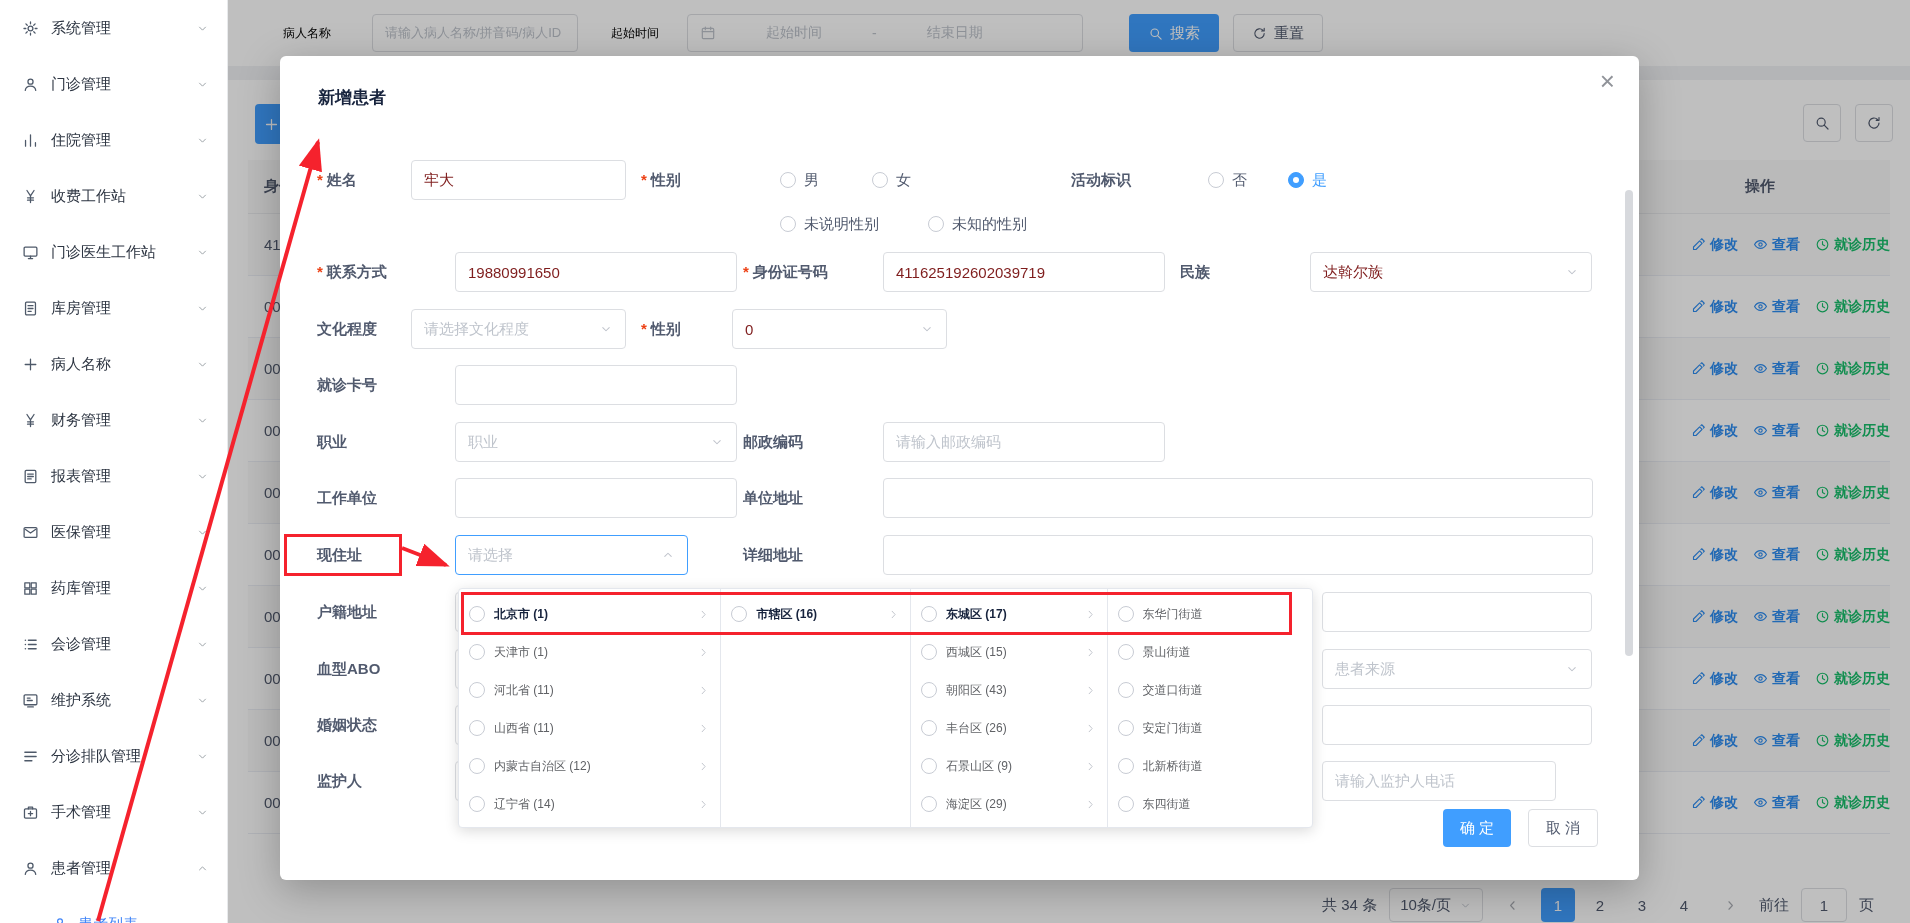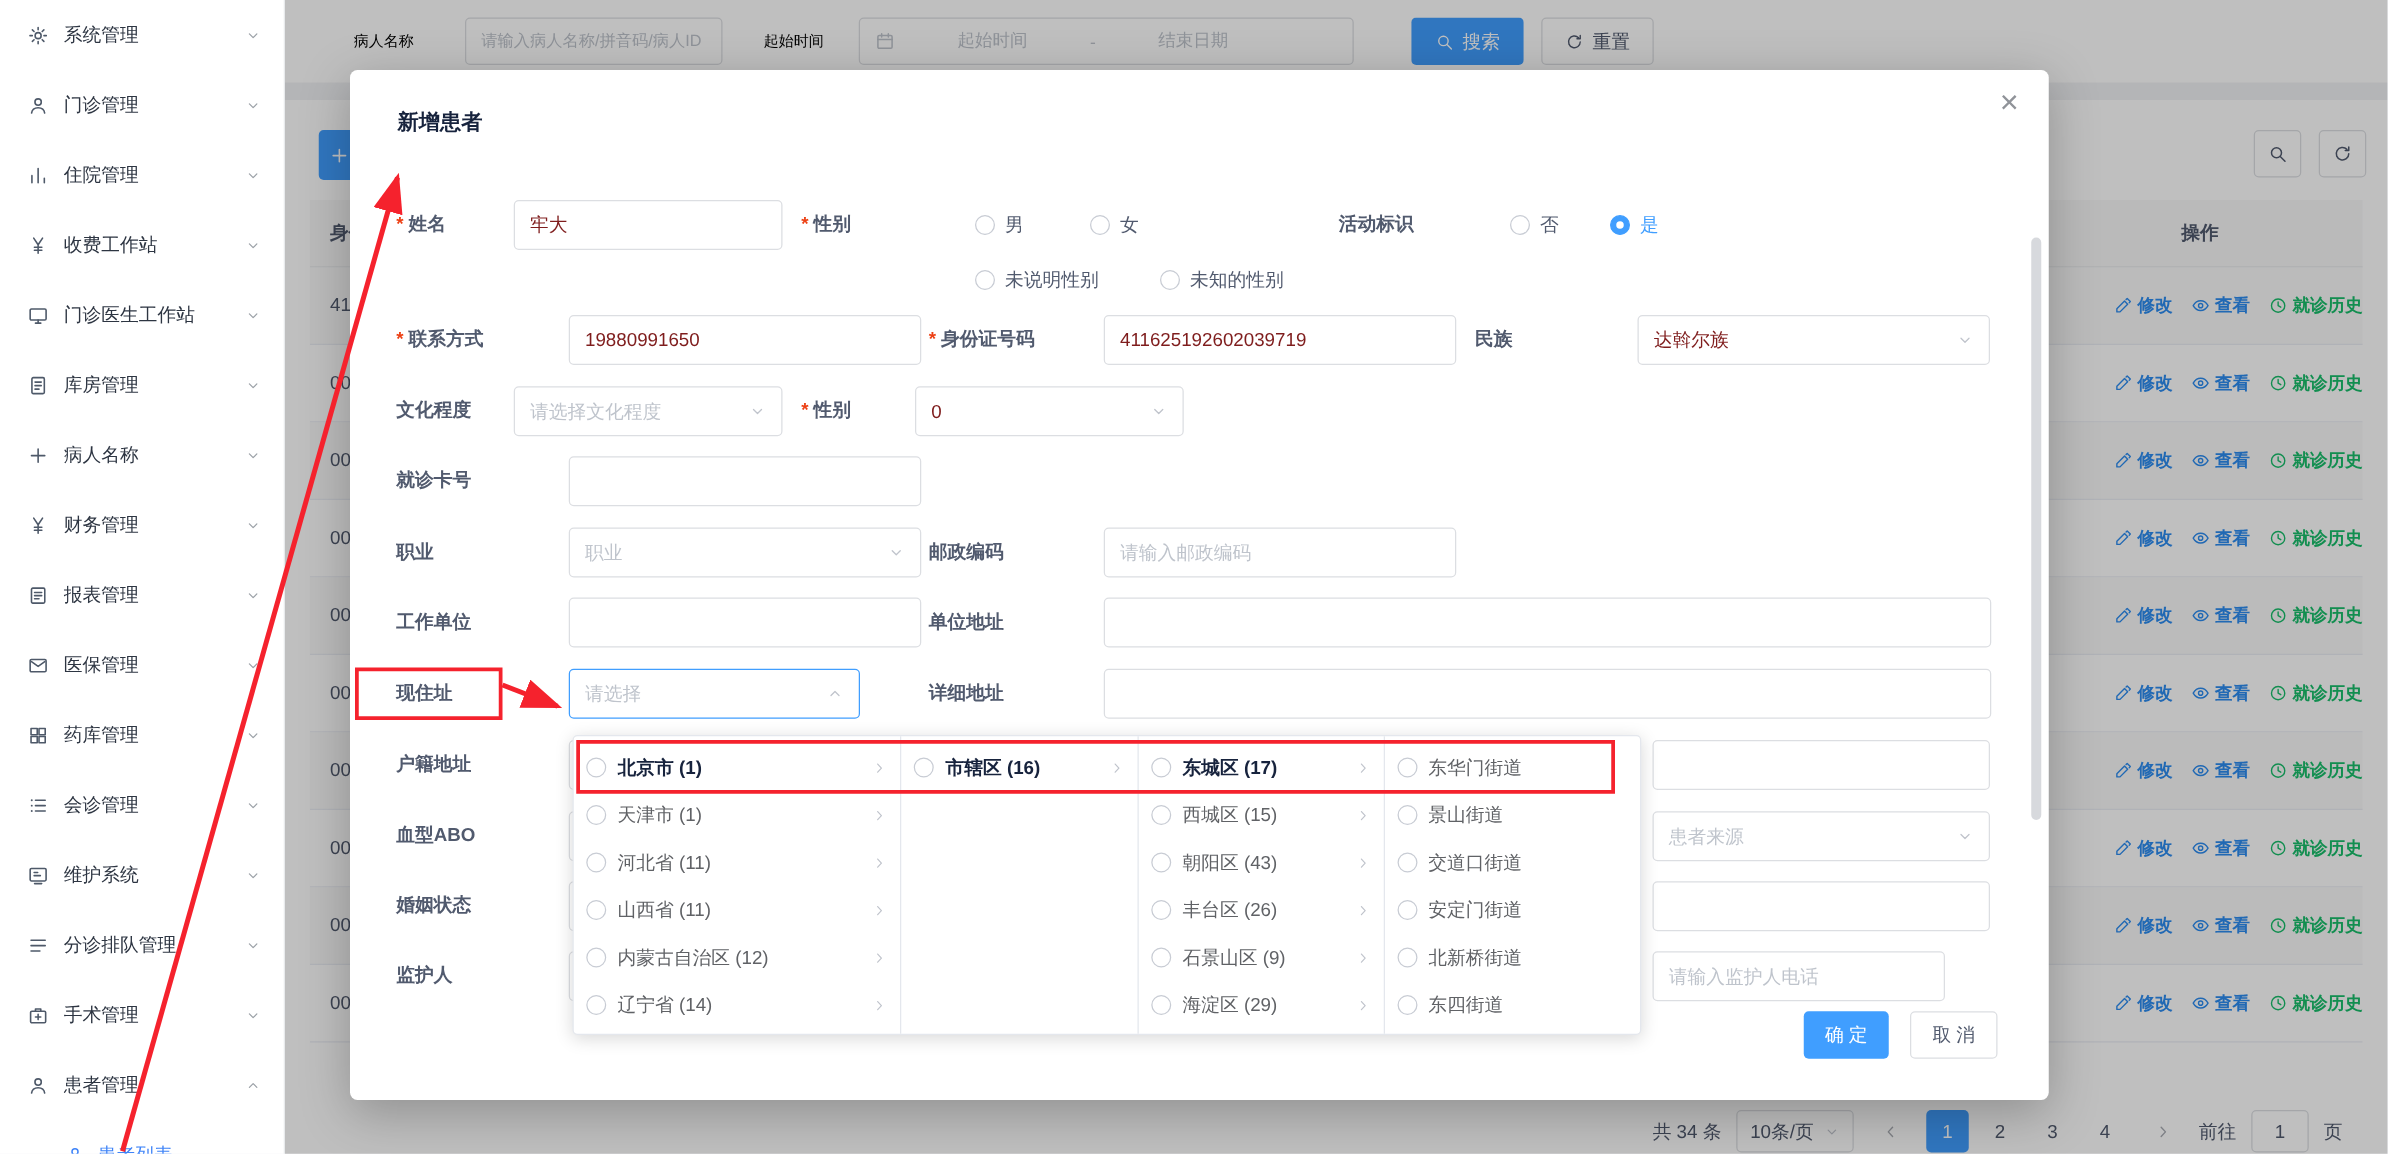--- a/index.html
+++ b/index.html
@@ -94,21 +94,21 @@
     display:flex;align-items:center;justify-content:center}
   .m-ok{left:1163px;top:753px;width:68px;background:#409eff;border:none;color:#fff}
   .m-cancel{left:1248px;top:753px;width:70px;background:#fff;border:1px solid #dcdee2;color:#515a6e}
 
   
   .cascader{position:absolute;left:458px;top:588px;width:855px;height:240px;background:#fff;z-index:26;
     border:1px solid #e4e7ed;border-radius:4px;box-shadow:0 3px 14px rgba(0,0,0,.15);display:flex}
   .cas-col{border-right:1px solid #e4e7ed;padding-top:6px;overflow:hidden}
   .cas-col:last-child{border-right:none}
   .cas-col0{width:263px}.cas-col1{width:190px}.cas-col2{width:197px}.cas-col3{width:205px}
-  .cas-item{display:flex;align-items:center;height:38px;padding:0 10px;gap:9px;font-size:15px;
+  .cas-item{display:flex;align-items:center;height:38px;padding:0 10px;gap:9px;font-size:12px;
     color:#606266;cursor:pointer;white-space:nowrap}
   .cas-item.selected{font-weight:bold;color:#17233d}
   .cas-lb{flex:1;overflow:hidden}
   .cas-ch{width:13px;height:13px;color:#c0c4cc}
 
   
   .anno-box{position:absolute;border:3px solid #f5222d;z-index:40;pointer-events:none}
   .annotations{position:absolute;left:0;top:0;z-index:41;pointer-events:none}
 </style>
 </head>

